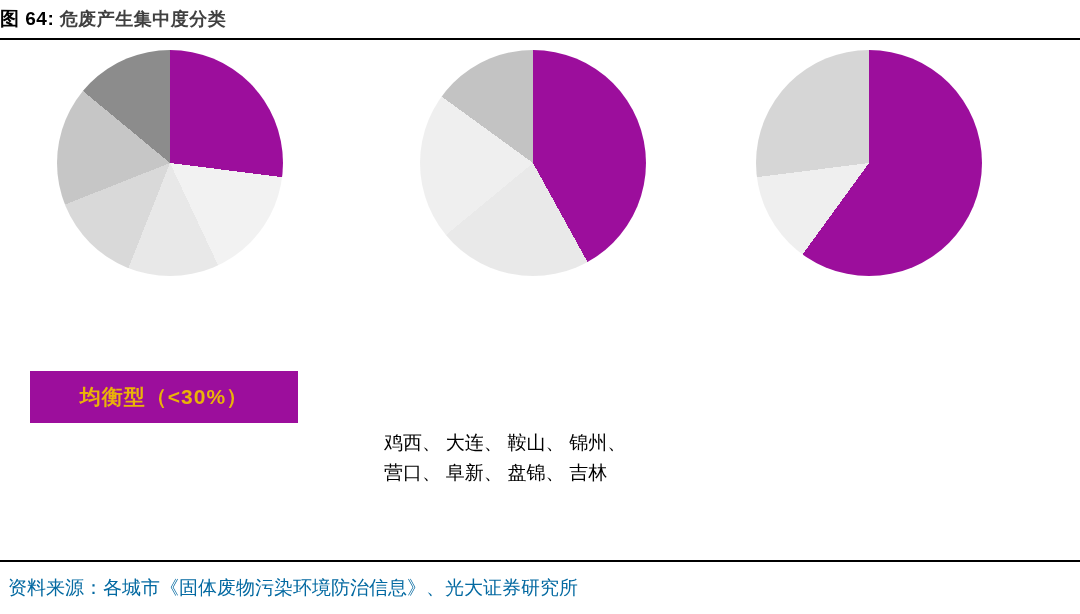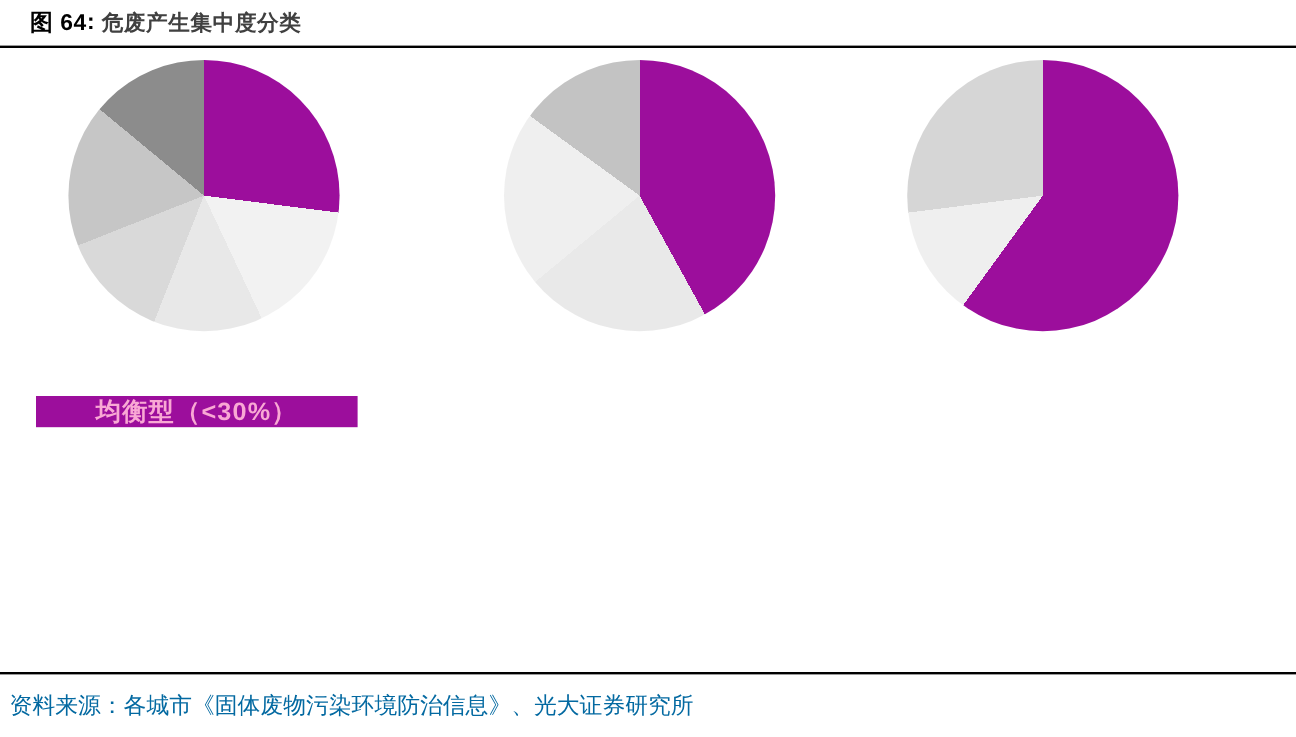--- a/index.html
+++ b/index.html
@@ -19,21 +19,21 @@
   
   .header {
     position: absolute;
     left: 0; top: 0;
     width: 1080px;
     height: 40px;
     box-sizing: border-box;
     border-bottom: 2px solid #000000;
     display: flex;
     align-items: center;
-    padding-left: 25px;
+    padding-left: 0;
   }
   .header .fig-label {
     font-family: "Liberation Sans", sans-serif;
     font-weight: bold;
     font-size: 19px;
     color: #000000;
     letter-spacing: 0.5px;
   }
   .header .fig-colon {
     font-family: "Liberation Sans", sans-serif;
@@ -80,32 +80,33 @@
     width: 226px;
     height: 226px;
     border-radius: 50%;
   }
   .pie-1 { left: 37px; }
   .pie-2 { left: 52px; }
   .pie-3 { left: 40px; }
 
   .cat-band {
     position: absolute;
-    height: 26px;
+    height: 52px;
     background: #9C0E9C;
     display: flex;
     align-items: center;
     justify-content: center;
-    color: #f9a8d4;
+    color: #eab308;
     font-family: "Liberation Sans", sans-serif;
     font-size: 21px;
     font-weight: bold;
     letter-spacing: 1px;
     white-space: nowrap;
     box-sizing: border-box;
+    margin-top: 41px;
   }
   .band-1 { left: 10px;  top: 290px; width: 268px; }
   .band-2 { left: 4px;   top: 290px; width: 318px; }
   .band-3 { left: 44px;  top: 290px; width: 268px; }
 
   .city-list {
     position: absolute;
     font-family: "Liberation Serif", "DejaVu Serif", serif;
     font-size: 19px;
     line-height: 30px;
@@ -149,20 +150,22 @@
     <div class="pie-wrap">
       <div class="pie pie-1" style="background: conic-gradient(rgb(156, 14, 156) 0deg, rgb(156, 14, 156) 97.2deg, rgb(242, 242, 242) 97.2deg, rgb(242, 242, 242) 154.8deg, rgb(232, 232, 232) 154.8deg, rgb(232, 232, 232) 201.6deg, rgb(217, 217, 217) 201.6deg, rgb(217, 217, 217) 248.4deg, rgb(198, 198, 198) 248.4deg, rgb(198, 198, 198) 309.6deg, rgb(140, 140, 140) 309.6deg, rgb(140, 140, 140) 360deg);"></div>
     </div>
     <div class="cat-band band-1">均衡型（&lt;30%）</div>
   </div>
 
   <div class="panel panel-2">
     <div class="pie-wrap">
       <div class="pie pie-2" style="background: conic-gradient(rgb(156, 14, 156) 0deg, rgb(156, 14, 156) 151.2deg, rgb(233, 233, 233) 151.2deg, rgb(233, 233, 233) 230.4deg, rgb(239, 239, 239) 230.4deg, rgb(239, 239, 239) 306deg, rgb(195, 195, 195) 306deg, rgb(195, 195, 195) 360deg);"></div>
     </div>
+    <div class="city-list cities-2">鸡西、 大连、 鞍山、 锦州、
+营口、 阜新、 盘锦、 吉林</div>
   </div>
 
   <div class="panel panel-3">
     <div class="pie-wrap">
       <div class="pie pie-3" style="background: conic-gradient(rgb(156, 14, 156) 0deg, rgb(156, 14, 156) 216deg, rgb(239, 239, 239) 216deg, rgb(239, 239, 239) 262.8deg, rgb(214, 214, 214) 262.8deg, rgb(214, 214, 214) 360deg);"></div>
     </div>
   </div>
 
 </div>
 

